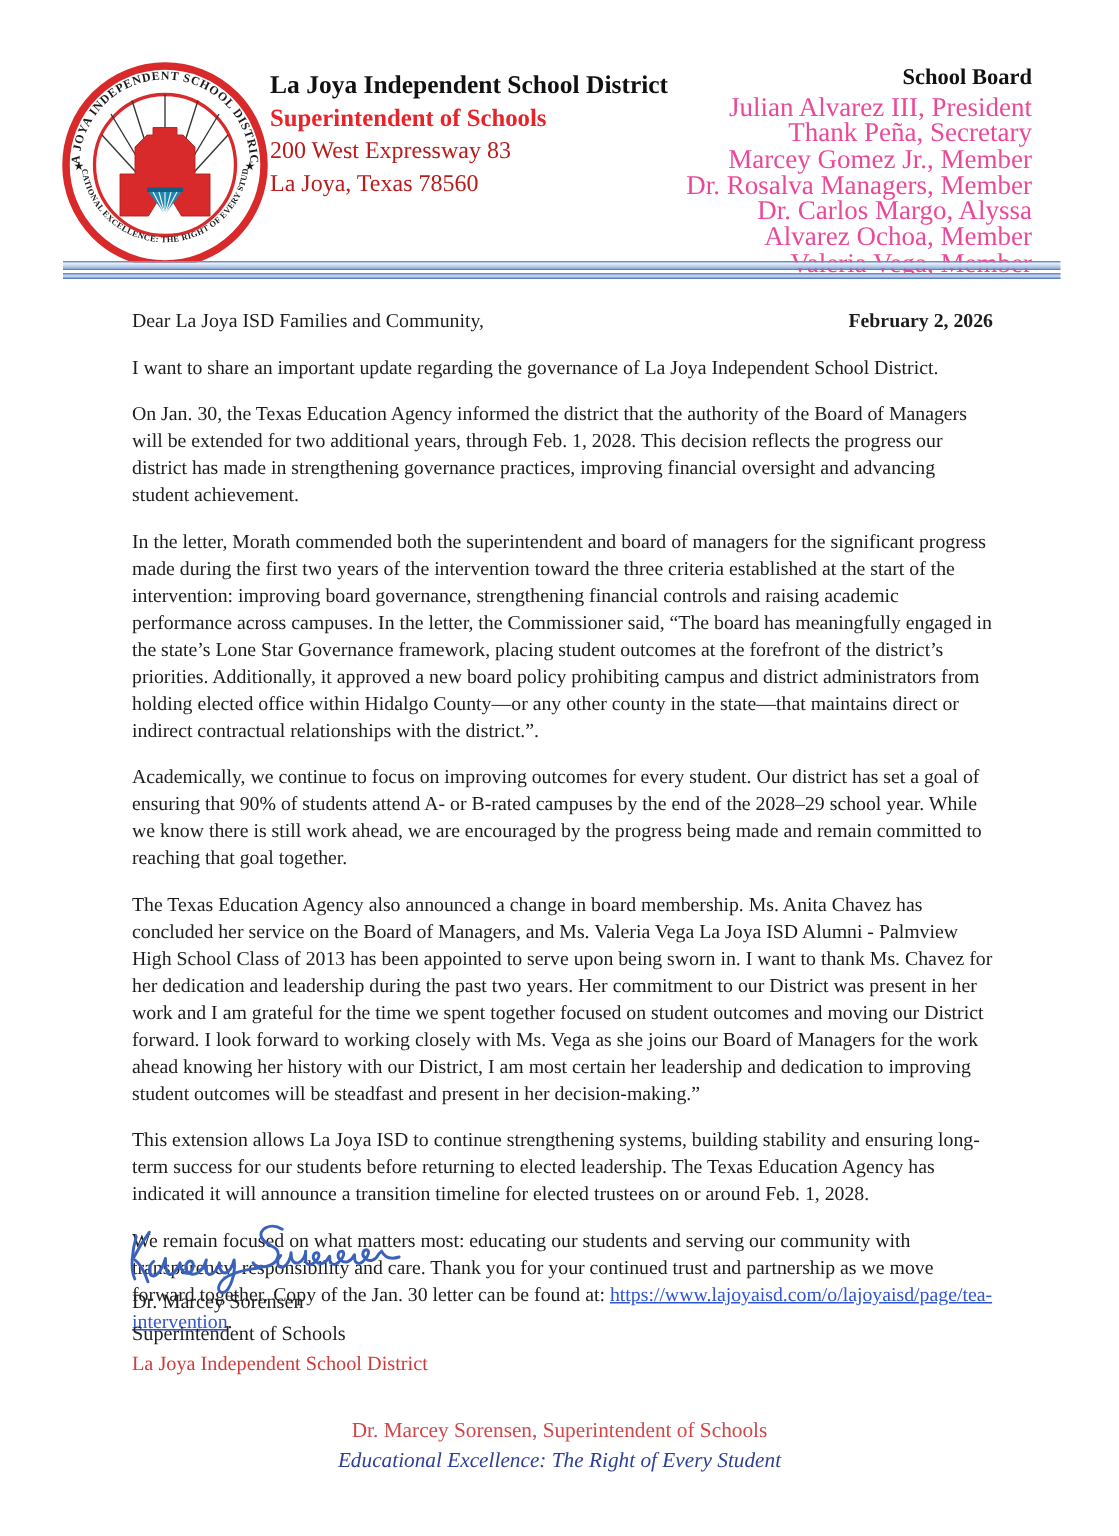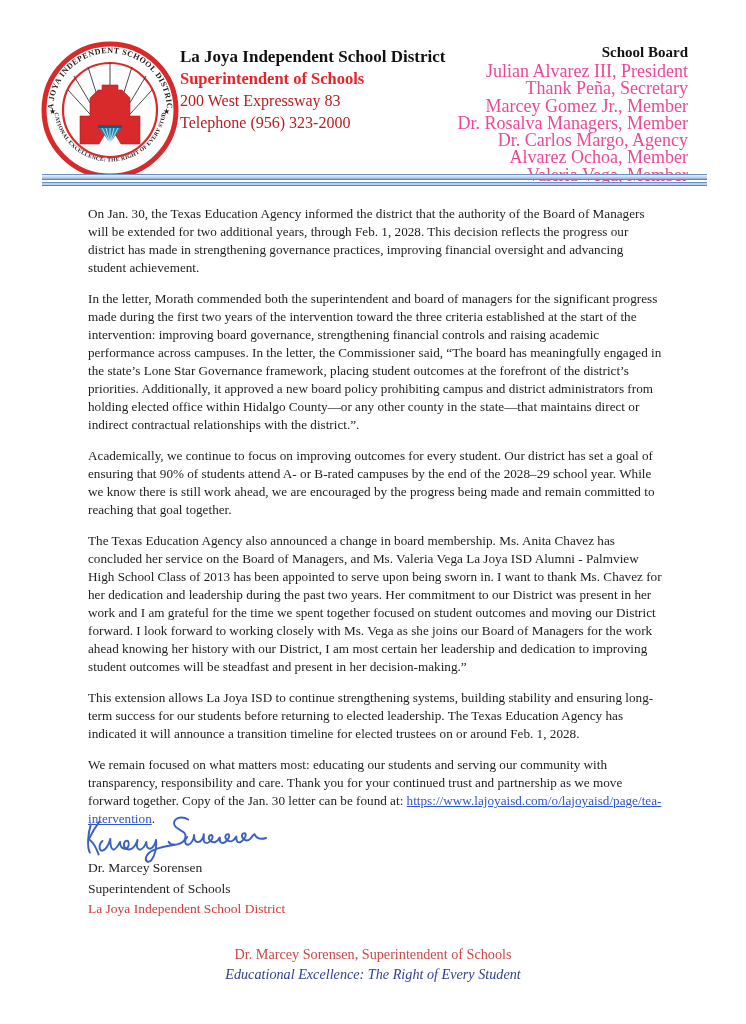--- a/index.html
+++ b/index.html
@@ -83,40 +83,45 @@
           <line x1="70" y1="103" x2="78" y2="88"></line>
         </g>
       </g>
     </svg>
   </div>
 
   <div class="hdr">
     <div class="title">La Joya Independent School District</div>
     <div class="office">Superintendent of Schools</div>
     <div class="addr">200 West Expressway 83</div>
-    <div class="addr">Telephone (956) 323-2000</div>
+    <div class="addr">La Joya, Texas 78560</div>
   </div>
 
   <div class="board">
     <div class="btitle">School Board</div>
     <div class="bm">Julian Alvarez III, President</div>
     <div class="bm">Thank Peña, Secretary</div>
     <div class="bm">Marcey Gomez Jr., Member</div>
     <div class="bm">Dr. Rosalva Managers, Member</div>
-    <div class="bm">Dr. Carlos Margo, Agency</div>
+    <div class="bm">Dr. Carlos Margo, Alyssa</div>
     <div class="bm">Alvarez Ochoa, Member</div>
     <div class="bm">Valeria Vega, Member</div>
   </div>
 
   <div class="divider">
     <div class="bar1"></div>
       <div class="bar2"></div>
   </div>
 
   <div class="body-col">
+    <div class="greet-row">
+      <span>Dear La Joya ISD Families and Community,</span>
+      <span class="date">February 2, 2026</span>
+    </div>
+    <p>I want to share an important update regarding the governance of La Joya Independent School District.</p>
     <p>On Jan. 30, the Texas Education Agency informed the district that the authority of the Board of Managers will be extended for two additional years, through Feb. 1, 2028. This decision reflects the progress our district has made in strengthening governance practices, improving financial oversight and advancing student achievement.</p>
     <p>In the letter, Morath commended both the superintendent and board of managers for the significant progress made during the first two years of the intervention toward the three criteria established at the start of the intervention: improving board governance, strengthening financial controls and raising academic performance across campuses. In the letter, the Commissioner said, “The board has meaningfully engaged in the state’s Lone Star Governance framework, placing student outcomes at the forefront of the district’s priorities. Additionally, it approved a new board policy prohibiting campus and district administrators from holding elected office within Hidalgo County—or any other county in the state—that maintains direct or indirect contractual relationships with the district.”.</p>
     <p>Academically, we continue to focus on improving outcomes for every student. Our district has set a goal of ensuring that 90% of students attend A- or B-rated campuses by the end of the 2028–29 school year. While we know there is still work ahead, we are encouraged by the progress being made and remain committed to reaching that goal together.</p>
     <p>The Texas Education Agency also announced a change in board membership. Ms. Anita Chavez has concluded her service on the Board of Managers, and Ms. Valeria Vega La Joya ISD Alumni - Palmview High School Class of 2013 has been appointed to serve upon being sworn in. I want to thank Ms. Chavez for her dedication and leadership during the past two years.  Her commitment to our District was present in her work and I am grateful for the time we spent together focused on student outcomes and moving our District forward.  I look forward to working closely with Ms. Vega as she joins our Board of Managers for the work ahead knowing her history with our District, I am most certain her leadership and dedication to improving student outcomes will be steadfast and present in her decision-making.”</p>
     <p>This extension allows La Joya ISD to continue strengthening systems, building stability and ensuring long-term success for our students before returning to elected leadership. The Texas Education Agency has indicated it will announce a transition timeline for elected trustees on or around Feb. 1, 2028.</p>
     <p><span>We remain focused on what matters most: educating our students and serving our community with transparency, responsibility and care. Thank you for your continued trust and partnership as we move forward together. Copy of the Jan. 30 letter can be found at: </span><a class="link">https://www.lajoyaisd.com/o/lajoyaisd/page/tea-intervention</a><span>.</span></p>
   </div>
 
   <svg class="sig-img" viewBox="0 0 190 56">
     <g fill="none" stroke="#3a62bd" stroke-width="2" stroke-linecap="round" stroke-linejoin="round">

